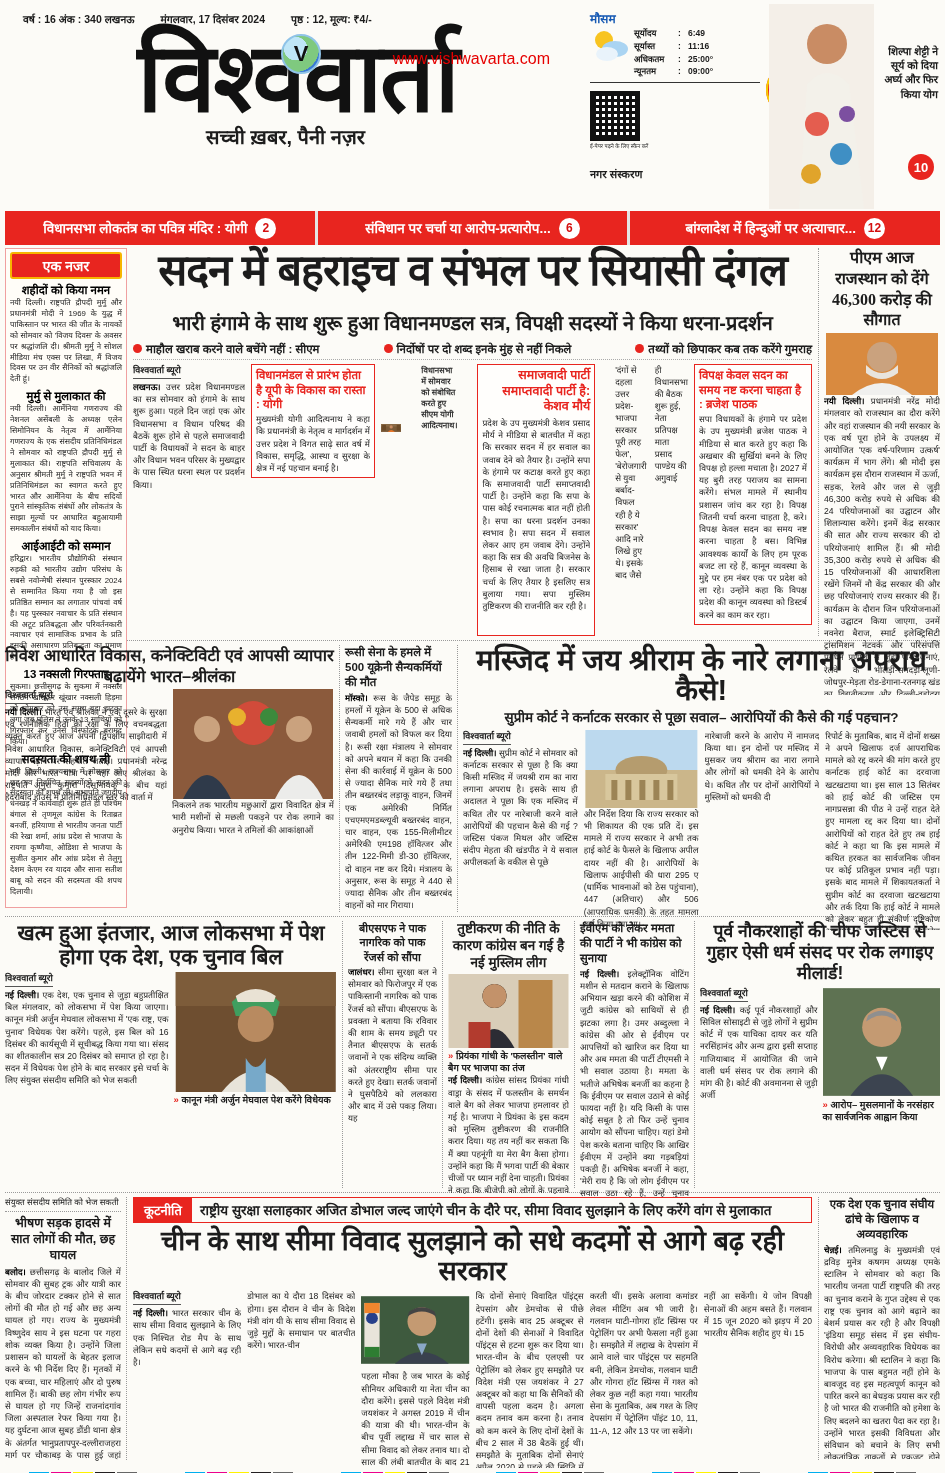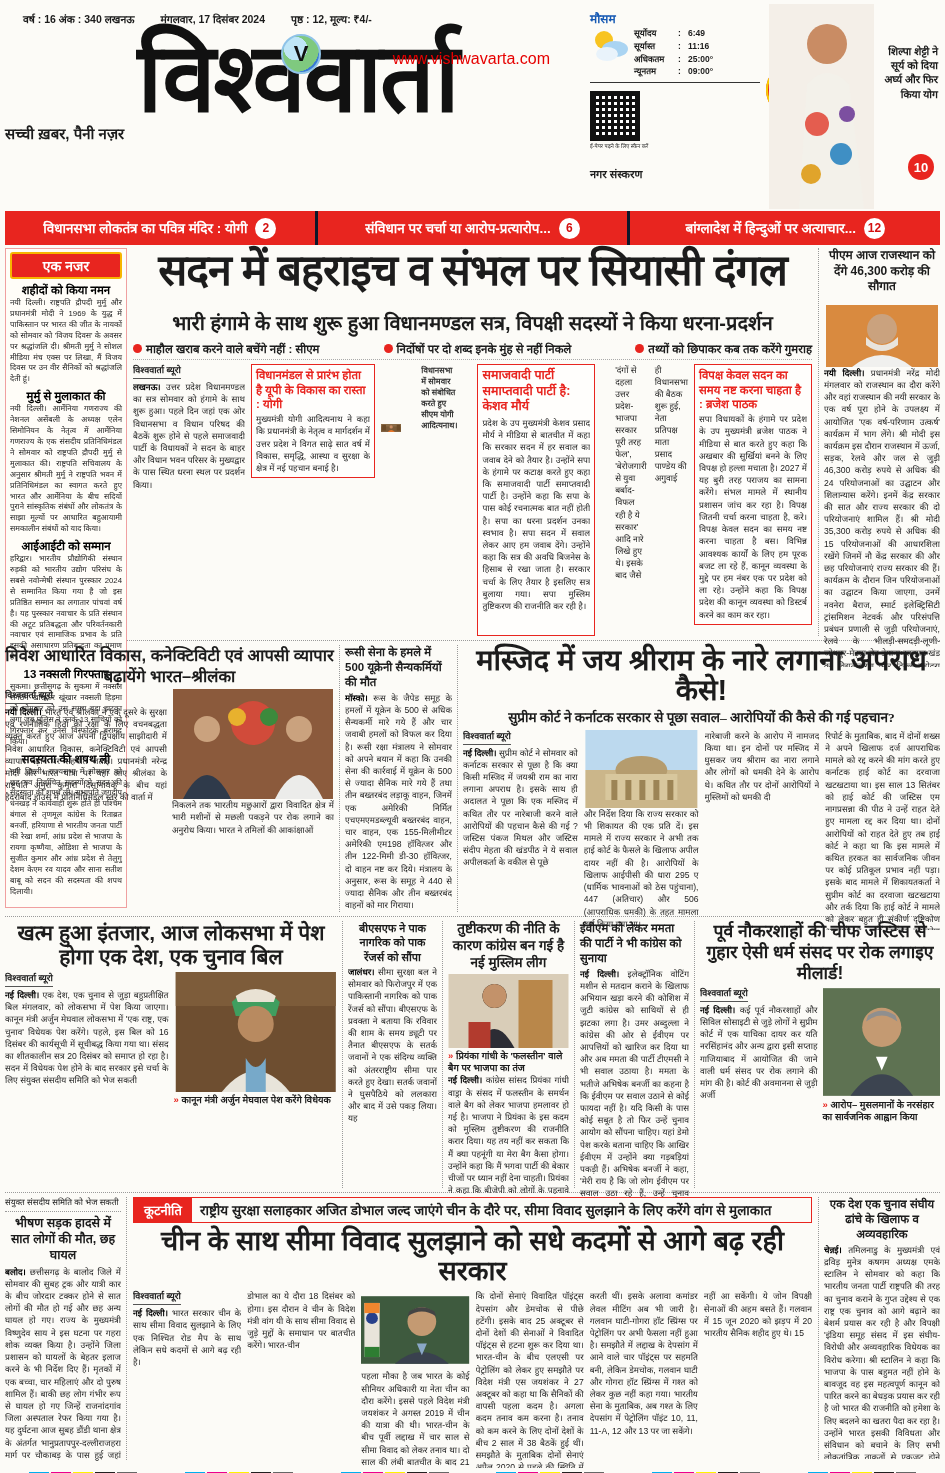--- a/index.html
+++ b/index.html
@@ -15,21 +15,21 @@
   .hdr { height:205px; display:flex; position:relative; }
   .hdr-left { width:585px; position:relative; }
   .topline { display:flex; gap:26px; font-weight:bold; font-size:10.5px; padding:8px 0 0 18px; }
   .mast { position:relative; text-align:center; margin-top:2px; }
   .mast-title { font-size:96px; font-weight:900; line-height:1.05; letter-spacing:-2px; color:#111; }
   .logo-globe { position:absolute; top:6px; left:276px; width:40px; height:40px; border-radius:50%;
       background:radial-gradient(circle at 35% 35%, #bfe6f7 0 35%, #7fc97f 36% 70%, #3a7bd5 71% 100%);
       border:2px solid #8fc3e8; display:flex; align-items:center; justify-content:center;
       font-weight:900; font-size:22px; color:#111; }
   .site { position:absolute; top:22px; right:40px; color:#e60000; font-weight:normal; font-size:16px; }
-  .tagline { text-align:left; font-weight:bold; font-size:15px; padding-right:24px; margin-top:-6px; }
+  .tagline { text-align:center; font-weight:bold; font-size:20px; padding-right:24px; margin-top:-6px; }
   .hdr-mid { width:170px; padding-top:6px; }
   .weather { border-bottom:1px solid #333; padding-bottom:4px; }
   .weather-title { color:#1659b3; font-weight:900; font-size:12px; }
   .weather-flex { display:flex; gap:4px; }
   .wrow { display:flex; font-size:8.5px; font-weight:bold; line-height:1.5; }
   .wrow .wl { width:44px; } .wrow .sep { width:10px; }
   .qr { margin-top:8px; width:50px; height:50px; border:3px solid #111;
         background-image:repeating-linear-gradient(0deg,#111 0 3px,transparent 3px 6px),
                          repeating-linear-gradient(90deg,#111 0 3px,#fff 3px 6px); }
   .qr-cap { font-size:5.5px; width:70px; line-height:1.3; margin-top:2px; }
@@ -40,21 +40,21 @@
   .price-circle .pl { font-size:10px; font-weight:bold; padding-top:8px; }
   .price-circle .pv { font-size:22px; font-weight:900; color:#ffe800; }
   .shilpa { position:absolute; right:66px; top:0; width:105px; height:205px; overflow:hidden; }
   .promo-txt { position:absolute; right:2px; top:40px; width:62px; font-weight:bold; font-size:10.5px; text-align:right; line-height:1.35; }
   .promo-pg { position:absolute; right:6px; top:150px; width:26px; height:26px; border-radius:50%;
         background:#e8251f; color:#fff; font-weight:900; font-size:13px; display:flex; align-items:center; justify-content:center; }
 
   
   .nav { height:34px; background:#e8251f; display:flex; align-items:center; margin-top:2px; }
   .nav-item { flex:1; display:flex; align-items:center; justify-content:center; gap:8px;
-        color:#fff; font-weight:900; font-size:13.5px; border-left:3px solid #0f172a; height:100%; }
+        color:#fff; font-weight:900; font-size:13.5px; border-left:3px solid #e5e5e5; height:100%; }
   .nav-item:first-child { border-left:none; }
   .nav-pg { width:21px; height:21px; border-radius:50%; background:#fff; color:#d40f0f;
         font-size:12px; font-weight:900; display:flex; align-items:center; justify-content:center; }
 
   
   .row1 { height:388px; display:flex; margin-top:3px; }
   .sidebar { width:122px; border:1px solid #f0a0a0; background:#fffdf8; padding:3px 4px; height:660px; overflow:hidden; }
   .sb-head { background:#e8251f; color:#fff; font-weight:900; font-size:14px; text-align:center;
         padding:2px 0; border:2px solid #f7b500; border-radius:3px; margin-bottom:3px; }
   .sb-item h4 { font-size:11.5px; text-align:center; margin:3px 0 1px; color:#000; }
@@ -66,36 +66,36 @@
   .bullets { display:flex; justify-content:space-between; margin:5px 0 4px; border-bottom:1px dotted #aaa; padding-bottom:3px; }
   .bullet { font-size:11.5px; font-weight:900; display:flex; align-items:center; gap:4px; }
   .dot { width:9px; height:9px; border-radius:50%; background:#e8251f; flex:0 0 auto; }
   .lead-cols { display:flex; gap:6px; height:272px; overflow:hidden; }
   .lc1 { width:112px; }
   .redbox { border:1.5px solid #e8251f; padding:3px 4px; background:#fffefc; }
   .redbox h3 { color:#e8251f; font-size:11.5px; line-height:1.25; margin-bottom:2px; }
   .lc2 { width:124px; } .lc4 { width:118px; }
   .lc3 { flex:1; display:flex; flex-direction:row; gap:20px; }
   .photo-cap { font-size:8px; font-weight:bold; color:#333; }
-  .keshav h3 { font-size:12.5px; }
+  .keshav h3 { font-size:12.5px;text-align:right; }
   .cont { font-size:8.6px; line-height:1.4; color:#222; display:flex; gap:8px; }
 
   .pmcol { width:122px; border-left:1px dotted #9a9a9a; padding-left:5px; }
-  .pmcol h3 { font-size:12px; text-align:center; line-height:1.3; margin-bottom:10px; }
+  .pmcol h3 { font-size:16px; text-align:center; line-height:1.3; margin-bottom:2px;font-family:Liberation Serif, serif; }
 
   .row2 { height:272px; display:flex; margin-top:4px; border-top:1px dotted #9a9a9a; padding-top:4px; }
   .invest { width:335px; padding-right:5px; }
   .invest h3 { font-size:16.5px; text-align:center; line-height:1.25; margin-bottom:3px; }
   .invest-flex { display:flex; gap:5px; }
   .invest-flex > div { flex:1; }
   .russia { width:118px; padding:0 5px; }
   .russia h3 { font-size:11.5px; line-height:1.3; margin-bottom:2px; }
   .masjid { flex:1; padding-left:5px; }
   .masjid h2 { font-size:29px; font-weight:900; text-align:center; line-height:1.05; }
-  .masjid h4 { font-size:13.5px; font-weight:900; text-align:center; margin:2px 0 4px;font-family:Liberation Serif, serif; }
+  .masjid h4 { font-size:13.5px; font-weight:900; text-align:center; margin:2px 0 4px; }
   .masjid-cols { display:flex; gap:6px; height:200px; overflow:hidden; }
   .masjid-cols > div { flex:1; }
 
   .row3 { height:272px; display:flex; margin-top:4px; border-top:1px dotted #9a9a9a; padding-top:4px; }
   .onenation { width:338px; padding-right:5px; }
   .onenation h2 { font-size:21px; font-weight:900; text-align:center; line-height:1.15; margin-bottom:3px; }
   .on-flex { display:flex; gap:5px; }
   .on-flex > div { flex:1; }
   .cap-arrow { color:#e8251f; font-weight:900; }
   .pcap { font-size:9.5px; font-weight:900; margin-top:2px; line-height:1.3; }

